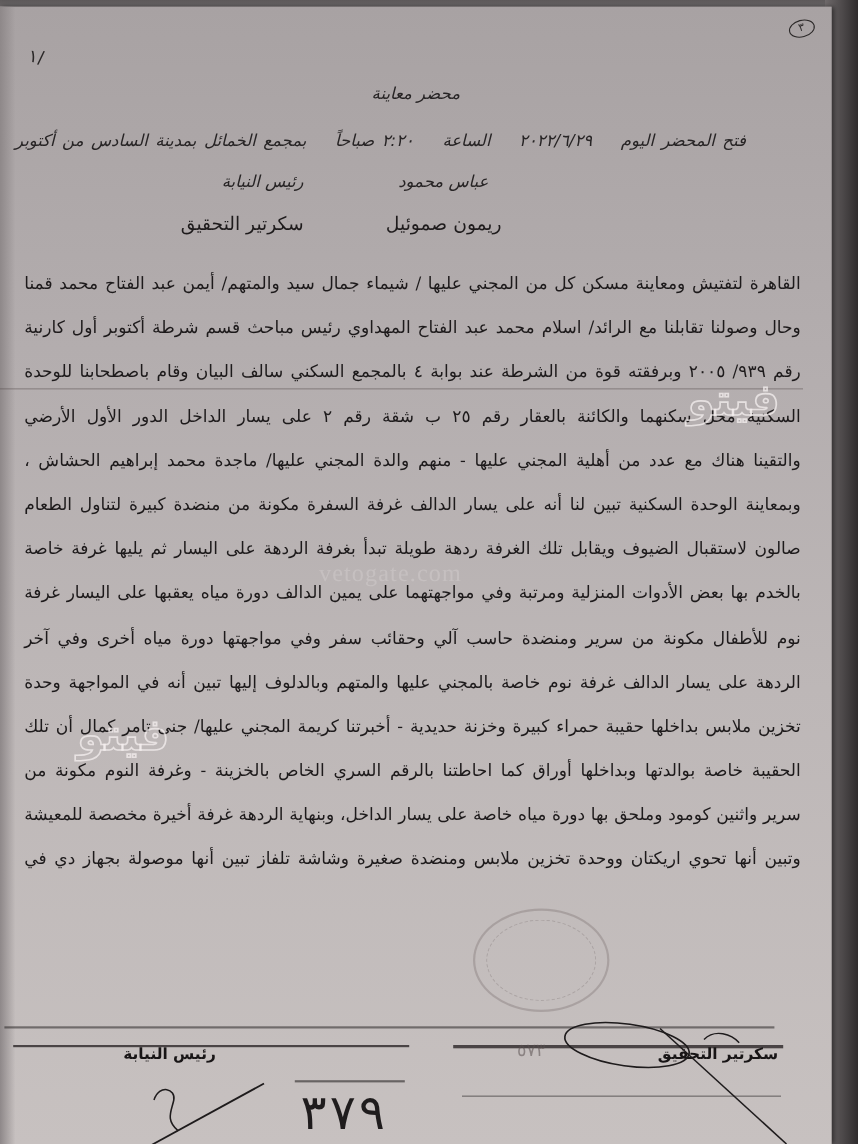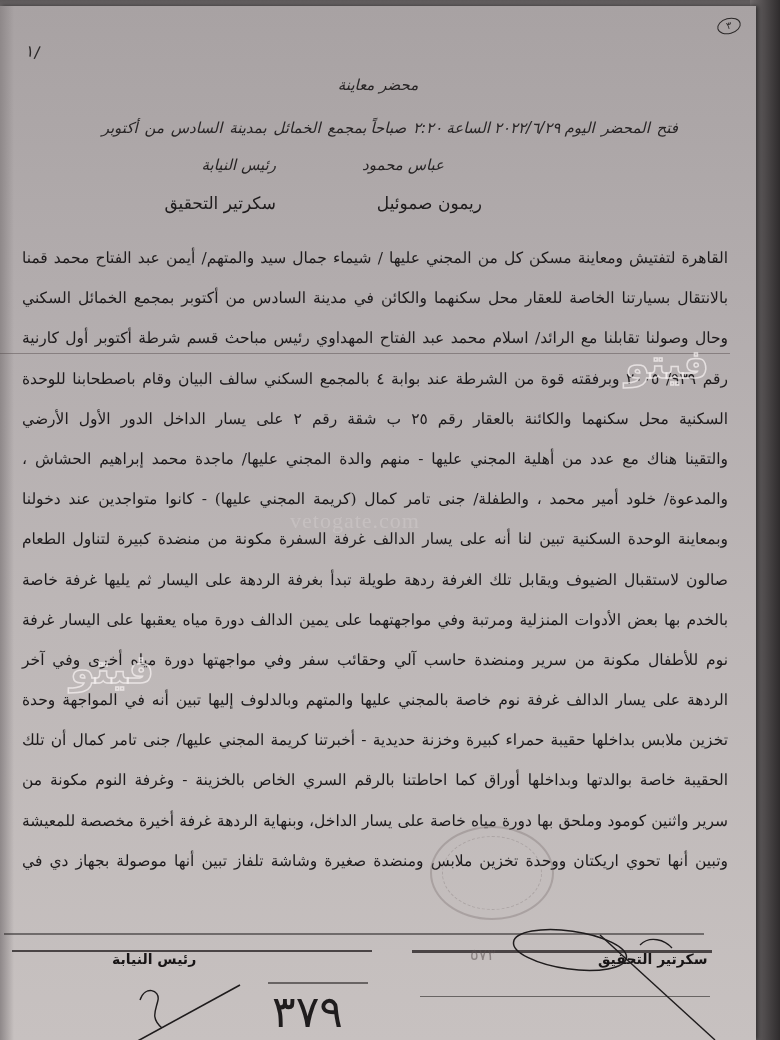--- a/index.html
+++ b/index.html
@@ -75,21 +75,21 @@
     }
     .opening-line {
       position: absolute;
       top: 113px;
       right: 78px;
       direction: rtl;
       font-size: 15px;
       white-space: nowrap;
       word-spacing: 2px;
     }
-    .opening-line span { margin-left: 4px; font-style: italic; }
+    .opening-line span { margin-left: 26px; font-style: italic; }
     .officials-row {
       position: absolute;
       direction: rtl;
       font-size: 15px;
     }
     .typed {
       color: #1e1b1c;
       font-family: "DejaVu Serif", "Liberation Serif", serif;
     }
     .names-typed {
@@ -174,21 +174,21 @@
       position: absolute;
       left: 0; top: 0;
       width: 780px; height: 1040px;
       pointer-events: none;
     }
     .page-number-hand {
       position: absolute;
       left: 272px; top: 980px;
       font-size: 44px;
       color: #1f1c1d;
-      font-family: Liberation Serif, serif;
+      font-family: Liberation Mono, monospace;
       letter-spacing: 4px;
       font-weight: 300;
     }
   </style>
 </head>
 <body>
 
 <div class="backdrop-top"></div>
 <div class="backdrop-right"></div>
 
@@ -200,33 +200,31 @@
 
   <div class="title handwritten">محضر معاينة</div>
 
   <div class="opening-line handwritten">
     <span>فتح المحضر اليوم</span><span>٢٠٢٢/٦/٢٩</span><span>الساعة</span><span>٢:٢٠ صباحاً</span><span>بمجمع الخمائل بمدينة السادس من أكتوبر</span>
   </div>
 
   <div class="officials-row handwritten" style="top:150px; right:312px;">عباس محمود</div>
   <div class="officials-row handwritten" style="top:150px; right:480px;">رئيس النيابة</div>
 
-  <div class="names-typed typed" style="right:274px;">ريمون صموئيل</div>
+  <div class="names-typed typed" style="right:300px;">ريمون صموئيل</div>
   <div class="names-typed typed" style="right:480px;">سكرتير التحقيق</div>
 
   <div class="fold-line"></div>
 
   <div class="body-text">
     <div class="body-line">القاهرة لتفتيش ومعاينة مسكن كل من المجني عليها / شيماء جمال سيد والمتهم/ أيمن عبد الفتاح محمد قمنا</div>
-    <div class="body-line">بالانتقال بسيارتنا الخاصة للعقار محل سكنهما والكائن في مدينة السادس من أكتوبر بمجمع الخمائل السكني</div>
     <div class="body-line">وحال وصولنا تقابلنا مع الرائد/ اسلام محمد عبد الفتاح المهداوي رئيس مباحث قسم شرطة أكتوبر أول كارنية</div>
     <div class="body-line">رقم ٩٣٩/ ٢٠٠٥ وبرفقته قوة من الشرطة عند بوابة ٤ بالمجمع السكني سالف البيان وقام باصطحابنا للوحدة</div>
     <div class="body-line">السكنية محل سكنهما والكائنة بالعقار رقم ٢٥ ب شقة رقم ٢ على يسار الداخل الدور الأول الأرضي</div>
     <div class="body-line">والتقينا هناك مع عدد من أهلية المجني عليها - منهم والدة المجني عليها/ ماجدة محمد إبراهيم الحشاش ،</div>
-    <div class="body-line">والمدعوة/ خلود أمير محمد ، والطفلة/ جنى تامر كمال (كريمة المجني عليها) - كانوا متواجدين عند دخولنا</div>
     <div class="body-line">وبمعاينة الوحدة السكنية تبين لنا أنه على يسار الدالف غرفة السفرة مكونة من منضدة كبيرة لتناول الطعام</div>
     <div class="body-line">صالون لاستقبال الضيوف ويقابل تلك الغرفة ردهة طويلة تبدأ بغرفة الردهة على اليسار ثم يليها غرفة خاصة</div>
     <div class="body-line">بالخدم بها بعض الأدوات المنزلية ومرتبة وفي مواجهتهما على يمين الدالف دورة مياه يعقبها على اليسار غرفة</div>
     <div class="body-line">نوم للأطفال مكونة من سرير ومنضدة حاسب آلي وحقائب سفر وفي مواجهتها دورة مياه أخرى وفي آخر</div>
     <div class="body-line">الردهة على يسار الدالف غرفة نوم خاصة بالمجني عليها والمتهم وبالدلوف إليها تبين أنه في المواجهة وحدة</div>
     <div class="body-line">تخزين ملابس بداخلها حقيبة حمراء كبيرة وخزنة حديدية - أخبرتنا كريمة المجني عليها/ جنى تامر كمال أن تلك</div>
     <div class="body-line">الحقيبة خاصة بوالدتها وبداخلها أوراق كما احاطتنا بالرقم السري الخاص بالخزينة - وغرفة النوم مكونة من</div>
     <div class="body-line">سرير واثنين كومود وملحق بها دورة مياه خاصة على يسار الداخل، وبنهاية الردهة غرفة أخيرة مخصصة للمعيشة</div>
     <div class="body-line">وتبين أنها تحوي اريكتان ووحدة تخزين ملابس ومنضدة صغيرة وشاشة تلفاز تبين أنها موصولة بجهاز دي في</div>
   </div>

